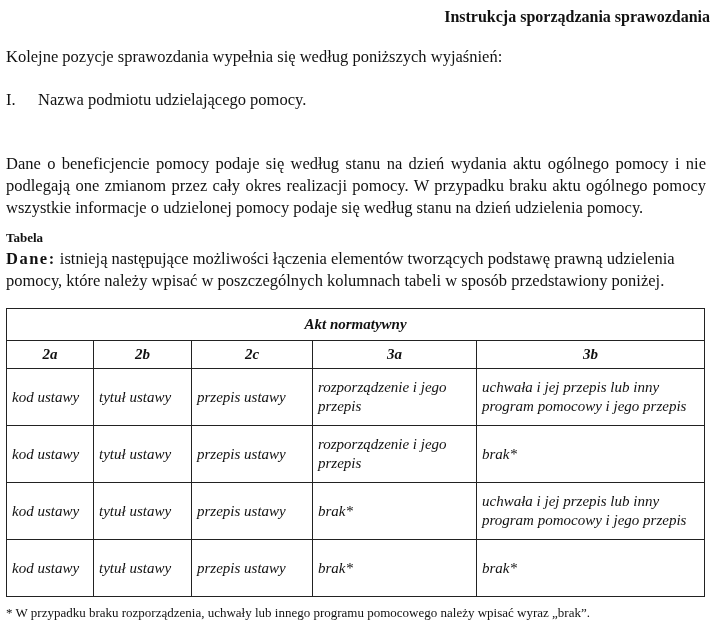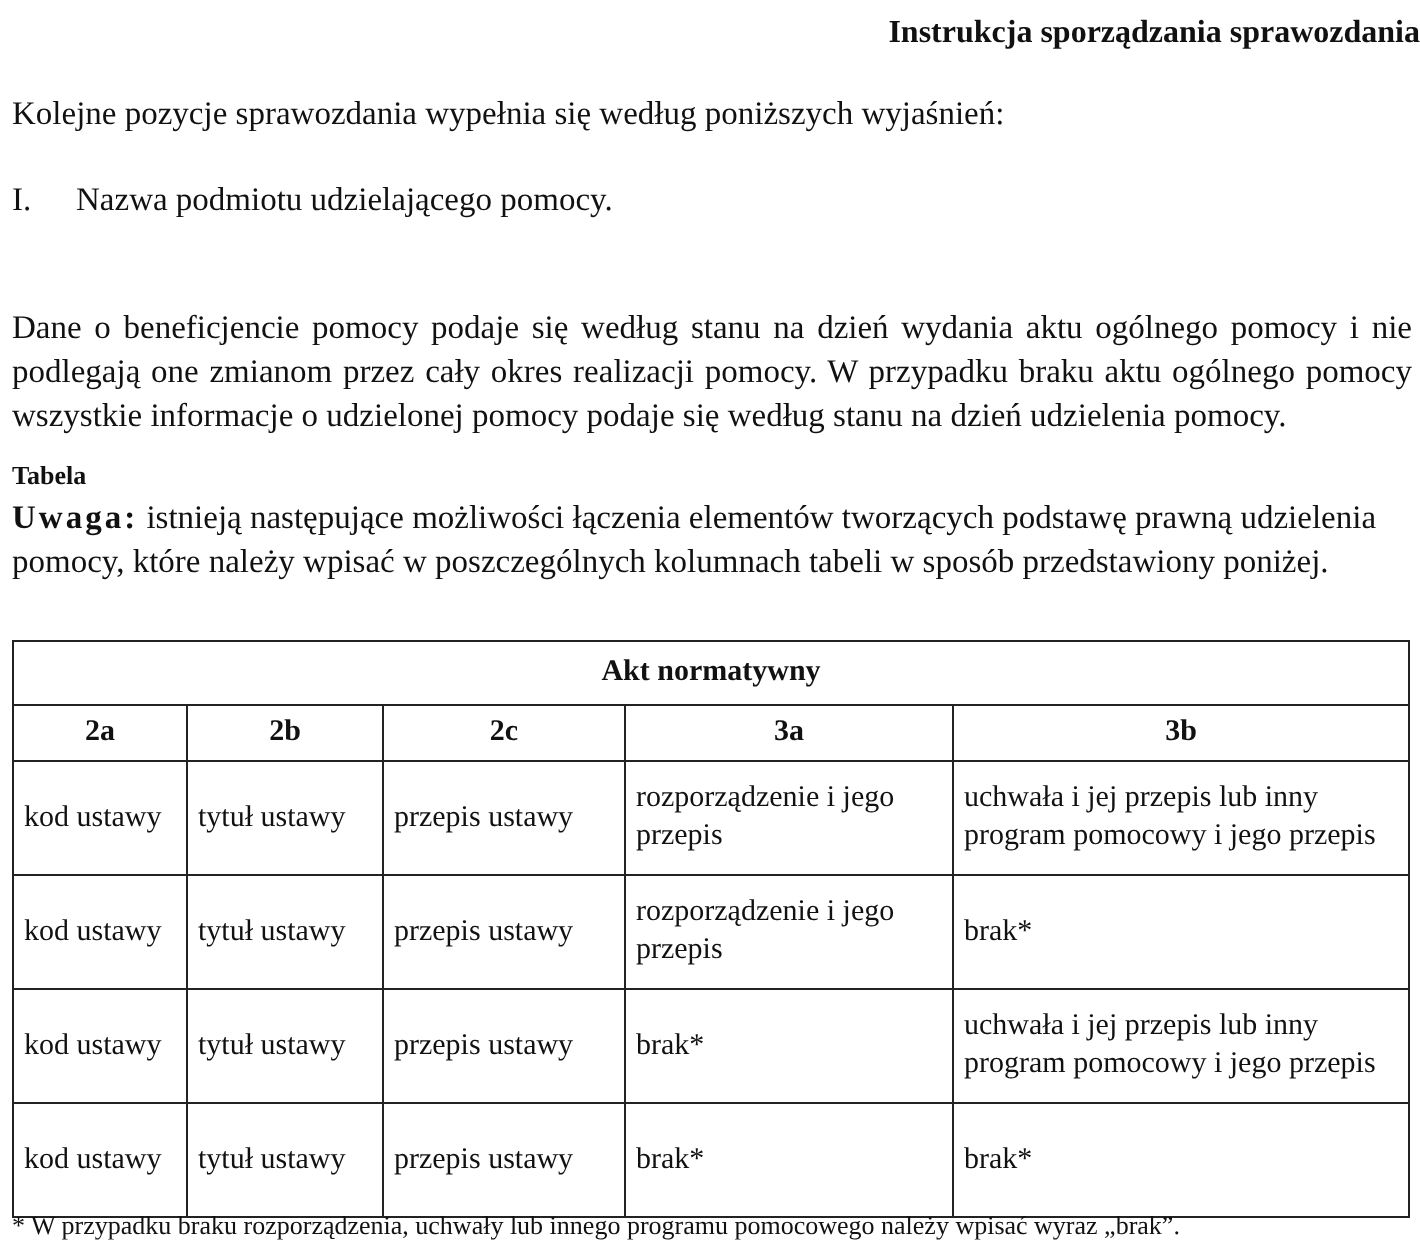--- a/index.html
+++ b/index.html
@@ -67,26 +67,27 @@
       font-size: 16.5px;
       line-height: 22px;
       margin: 0;
     }
     .uwaga .label {
       font-weight: bold;
       letter-spacing: 1.5px;
     }
     table.akt {
       position: absolute;
-      top: 320px;
+      top: 308px;
       left: 6px;
       width: 698px;
       border-collapse: collapse;
       font-size: 15px;
       table-layout: fixed;
+      font-style: italic;
     }
     table.akt td, table.akt th {
       border: 1.5px solid #222222;
       padding: 0 5px;
       vertical-align: middle;
       line-height: 19px;
     }
     table.akt th {
       font-weight: bold;
       text-align: center;
@@ -112,21 +113,21 @@
   <li>
     <span class="num">I.</span>
     <span>Nazwa podmiotu udzielającego pomocy.</span>
   </li>
 </ul>
 
 <p class="para">Dane o beneficjencie pomocy podaje się według stanu na dzień wydania aktu ogólnego pomocy i nie podlegają one zmianom przez cały okres realizacji pomocy. W przypadku braku aktu ogólnego pomocy wszystkie informacje o udzielonej pomocy podaje się według stanu na dzień udzielenia pomocy.</p>
 
 <div class="tabela-title">Tabela</div>
 
-<p class="uwaga"><span class="label">Uwaga:</span><span> istnieją następujące możliwości łączenia elementów tworzących podstawę prawną udzielenia pomocy, które należy wpisać w poszczególnych kolumnach tabeli w sposób przedstawiony poniżej.</span></p>
+<p class="uwaga"><span class="label">Dane:</span><span> istnieją następujące możliwości łączenia elementów tworzących podstawę prawną udzielenia pomocy, które należy wpisać w poszczególnych kolumnach tabeli w sposób przedstawiony poniżej.</span></p>
 
 <table class="akt">
   <colgroup>
     <col style="width:87px">
     <col style="width:98px">
     <col style="width:121px">
     <col style="width:164px">
     <col style="width:228px">
   </colgroup>
   <tbody>

